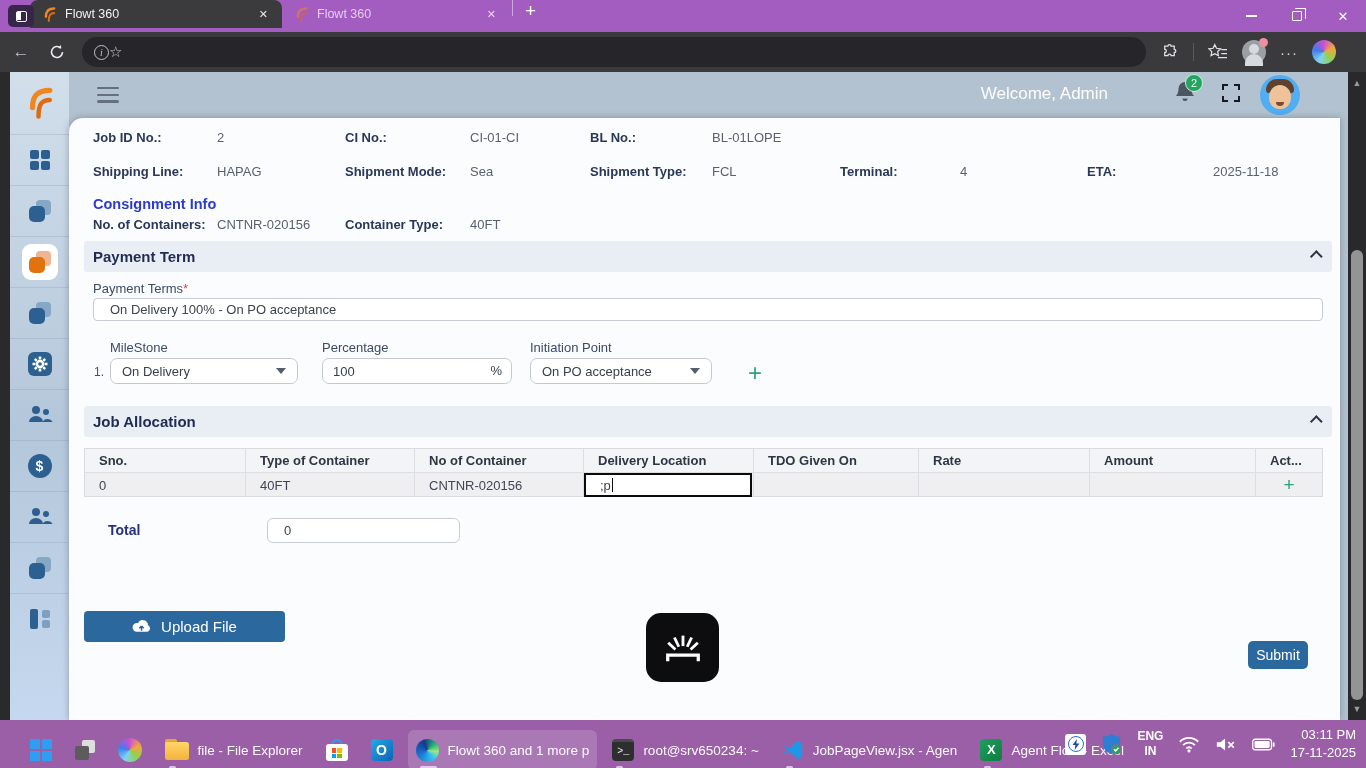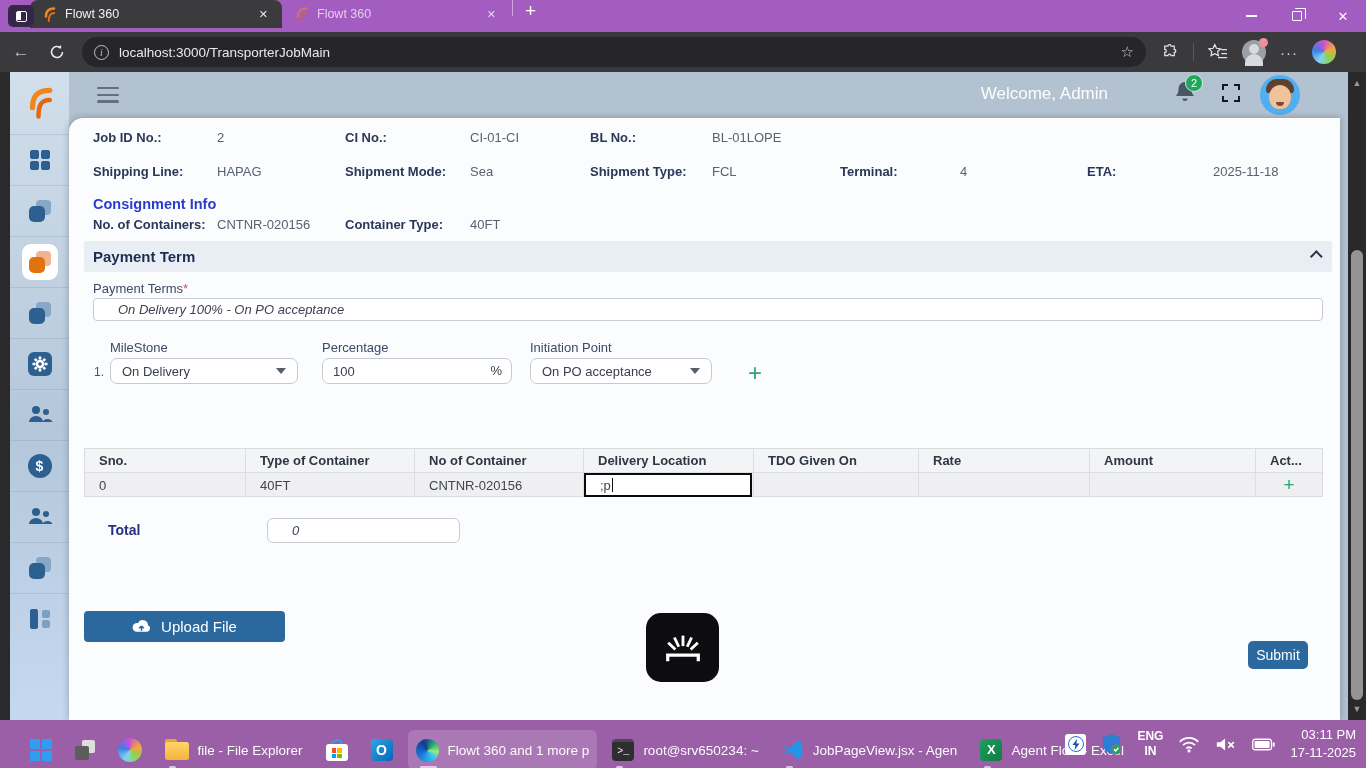--- a/index.html
+++ b/index.html
@@ -90,21 +90,21 @@
   .lbl { position:absolute; font-size:13px; font-weight:bold; color:#2a3758; white-space:nowrap; }
   .val { position:absolute; font-size:13px; color:#596170; white-space:nowrap; }
   .consign { position:absolute; font-size:14.5px; font-weight:bold; color:#2b3bd0; }
   .band { position:absolute; left:15px; width:1248px; height:31px; background:#e9edf4; border-radius:3px; display:flex; align-items:center; padding:0 14px 0 9px; }
   .band .btitle { font-size:15px; font-weight:bold; color:#1e2c52; }
   .band .chev { margin-left:auto; width:9px; height:9px; border-left:2.2px solid #2c3442; border-bottom:2.2px solid #2c3442; }
   .chev.up { transform:rotate(135deg) translate(-2px,-2px); }
   .chev.down { transform:rotate(-45deg) translate(0,-3px); }
   .fieldlabel { position:absolute; font-size:13px; color:#3c4a66; }
   .req { color:#e5484d; }
-  .tinput { position:absolute; height:23px; border:1px solid #c8ccd4; border-radius:4px; background:#fff; font-size:13px; color:#3b4250; padding:0 24px; font-family:"Liberation Sans",sans-serif; outline:none;font-style:italic; }
+  .tinput { position:absolute; height:23px; border:1px solid #c8ccd4; border-radius:4px; background:#fff; font-size:13px; color:#3b4250; padding:0 16px; font-family:"Liberation Sans",sans-serif; outline:none; }
   .selectbox { position:absolute; height:26px; border:1px solid #c5cad2; border-radius:7px; background:#fff; display:flex; align-items:center; padding:0 11px; font-size:13px; color:#39404d; }
   .selectbox .caret { margin-left:auto; width:0; height:0; border-left:5px solid transparent; border-right:5px solid transparent; border-top:6px solid #555e6a; }
   .pctwrap { position:absolute; }
   .pctwrap input { width:100%; height:26px; border:1px solid #c5cad2; border-radius:7px; font-size:13px; color:#39404d; padding:0 26px 0 10px; outline:none; font-family:"Liberation Sans",sans-serif; }
   .pctsign { position:absolute; right:10px; top:5px; font-size:13px; color:#39404d; }
   .rowno { position:absolute; font-size:12px; color:#4a5260; }
   .plusicon { position:absolute; color:#2ba474; font-size:24px; font-weight:300; line-height:1; }
 
   .alloc-table { position:absolute; left:15px; top:330px; width:1239px; border:1px solid #d9dbde; font-size:13px; }
   .t-head { display:grid; grid-template-columns:160px 169px 169px 170px 165px 171px 166px 1fr; background:#f3f4f6; height:23px; }
@@ -195,21 +195,20 @@
   <div class="toolbar">
     <div class="navbtn back">←</div>
     <div class="navbtn">
       <svg width="16" height="16" viewBox="0 0 16 16">
           <path d="M13.5 8 a5.5 5.5 0 1 1 -1.7 -4" stroke="#e8eaed" stroke-width="1.6" fill="none"></path>
           <path d="M12 1 L12.2 4.6 L8.8 4" fill="#e8eaed"></path>
         </svg>
     </div>
     <div class="urlpill">
       <span class="infoicon">i</span>
-      <span class="urltext">localhost:3000/TransporterJobMain</span>
       <span class="urlstar">☆</span>
     </div>
     <div class="tb-icons">
       <svg width="19" height="19" viewBox="0 0 24 24">
           <path d="M10 4 a2 2 0 0 1 4 0 h4 v4 a2 2 0 0 1 0 4 v4 h-4 a2 2 0 0 0 -4 0 H6 v-4 a2 2 0 0 0 0 -4 V4 z" stroke="#e0e2e5" stroke-width="1.6" fill="none"></path>
         </svg>
       <div class="tb-sep"></div>
       <svg width="20" height="18" viewBox="0 0 24 22">
           <path d="M8 2 l2.2 4.4 5 .7 -3.6 3.4 .9 4.8 -4.5 -2.3 -4.5 2.3 .9 -4.8 L1 7.1 l5 -.7z" stroke="#e0e2e5" stroke-width="1.5" fill="none"></path>
           <path d="M16 8 h7 M16 13 h7 M12 18 h11" stroke="#e0e2e5" stroke-width="1.5"></path>
@@ -377,20 +376,24 @@
         <input readonly="" value="100" style="">
         <span class="pctsign">%</span>
       </div>
       <span class="fieldlabel" style="left:461px;top:222px">Initiation Point</span>
       <div class="selectbox" style="left:461px;top:240px;width:182px">
         <span>On PO acceptance</span>
         <span class="caret"></span>
       </div>
       <span class="plusicon" style="left:679px;top:243px">+</span>
 
+      <div class="band" style="top:288px">
+        <span class="btitle">Job Allocation</span>
+        <span class="chev up"></span>
+      </div>
 
       <div class="alloc-table">
         <div class="t-head">
           <div>Sno.</div>
           <div>Type of Container</div>
           <div>No of Container</div>
           <div>Delivery Location</div>
           <div>TDO Given On</div>
           <div>Rate</div>
           <div>Amount</div>

